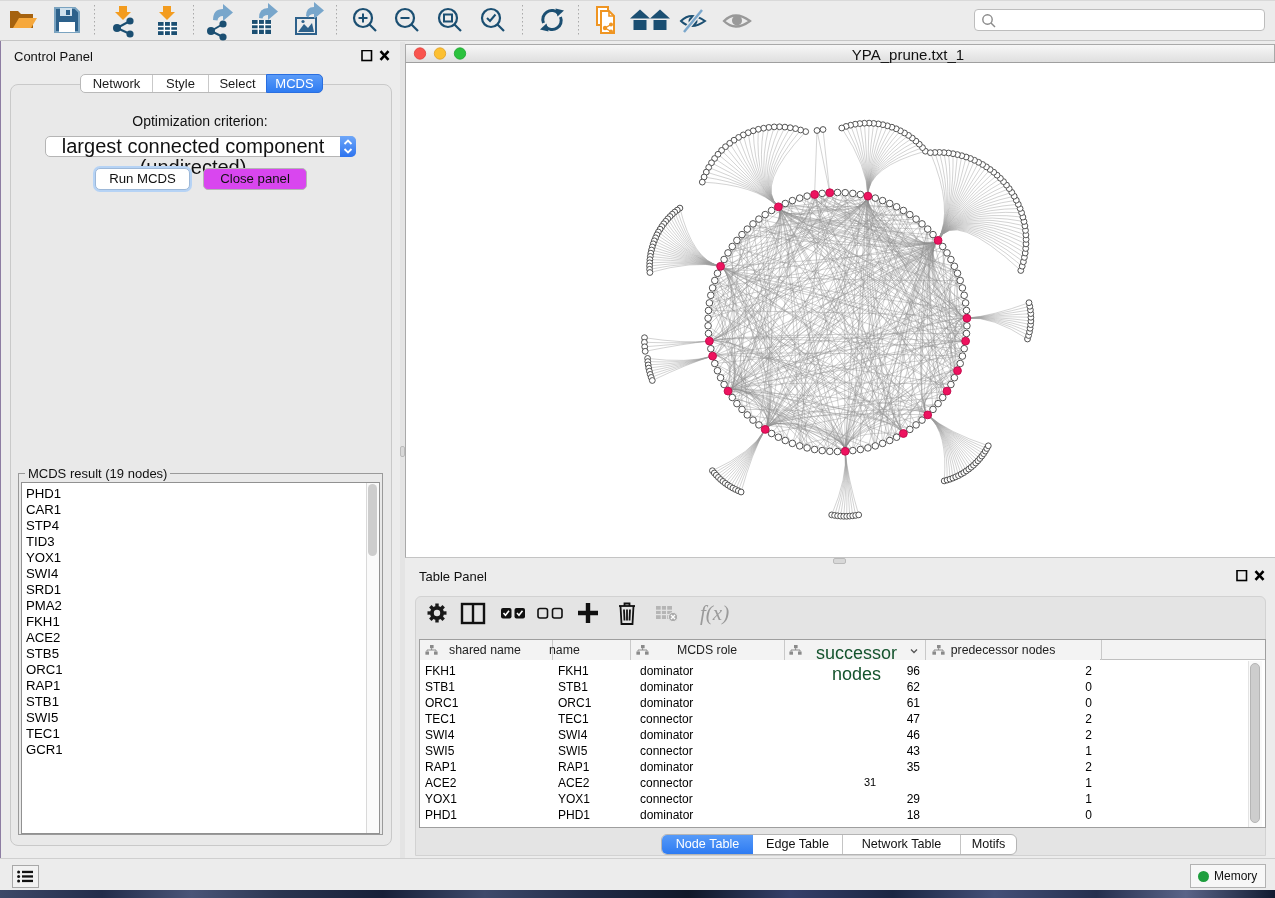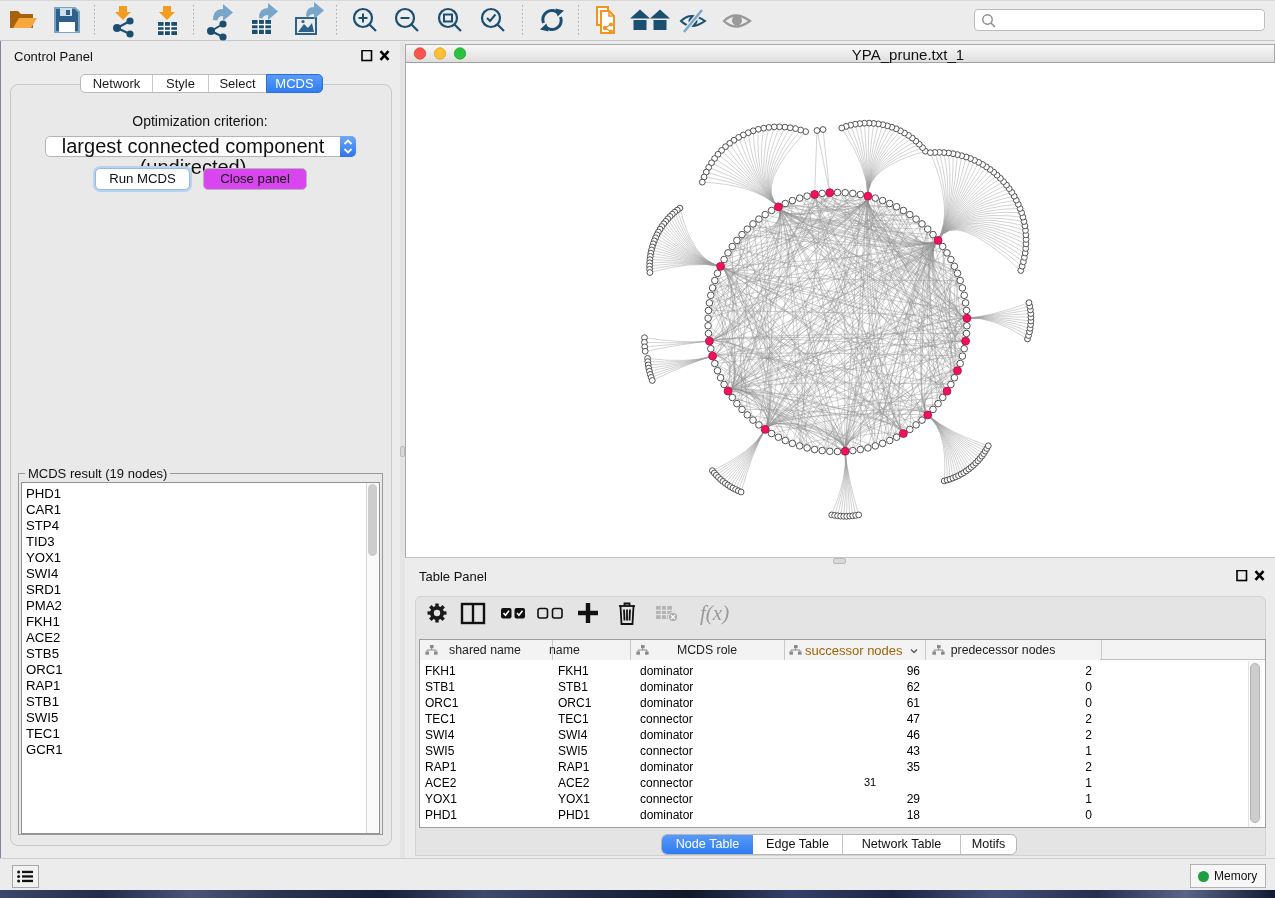--- a/index.html
+++ b/index.html
@@ -585,21 +585,21 @@
     <path d="M6.6,3.2 L6.6,5 M2,6.5 L2,5 L11,5 L11,6.5" stroke="#8a8a8a" stroke-width="1" fill="none"></path>
   </svg>
 <div class="abs" style="left:648px;top:643px;width:118px;font-size:12.3px;color:#222;text-align:center">MCDS role</div>
 <div class="abs" style="left:784px;top:640px;width:1px;height:20px;background:#c9c9c9"></div>
 <svg class="abs" style="left:789px;top:645px" width="13" height="11" viewBox="0 0 13 11" fill="#8a8a8a">
     <rect x="5" y="0" width="3.6" height="3.2"></rect>
     <rect x="0.4" y="6.5" width="3.6" height="3.2"></rect>
     <rect x="9" y="6.5" width="3.6" height="3.2"></rect>
     <path d="M6.6,3.2 L6.6,5 M2,6.5 L2,5 L11,5 L11,6.5" stroke="#8a8a8a" stroke-width="1" fill="none"></path>
   </svg>
-<div class="abs" style="left:805px;top:643px;width:103px;font-size:13px;color:#a16207;">successor nodes</div>
+<div class="abs" style="left:805px;top:643px;width:103px;font-size:18px;color:#14532d;text-align:center">successor nodes</div>
 <svg class="abs" style="left:908px;top:647px" width="12" height="8" viewBox="0 0 12 8" fill="none" stroke="#555" stroke-width="1.3">
     <path d="M3,2.5 L6,5.5 L9,2.5"></path>
   </svg>
 <div class="abs" style="left:925px;top:640px;width:1px;height:20px;background:#c9c9c9"></div>
 <svg class="abs" style="left:932px;top:645px" width="13" height="11" viewBox="0 0 13 11" fill="#8a8a8a">
     <rect x="5" y="0" width="3.6" height="3.2"></rect>
     <rect x="0.4" y="6.5" width="3.6" height="3.2"></rect>
     <rect x="9" y="6.5" width="3.6" height="3.2"></rect>
     <path d="M6.6,3.2 L6.6,5 M2,6.5 L2,5 L11,5 L11,6.5" stroke="#8a8a8a" stroke-width="1" fill="none"></path>
   </svg>

